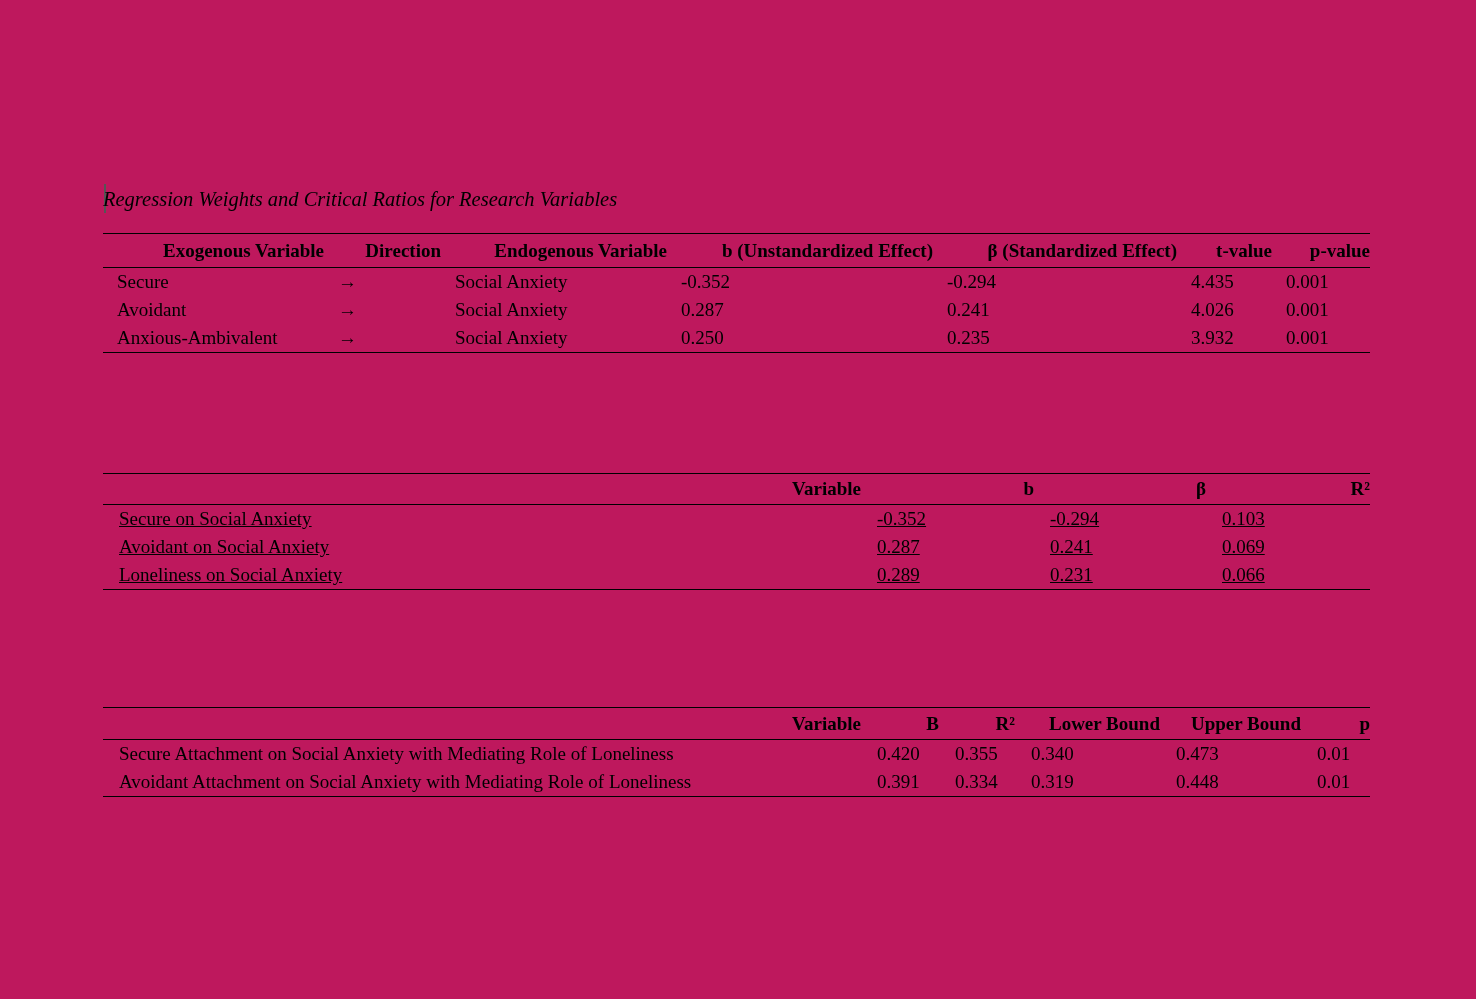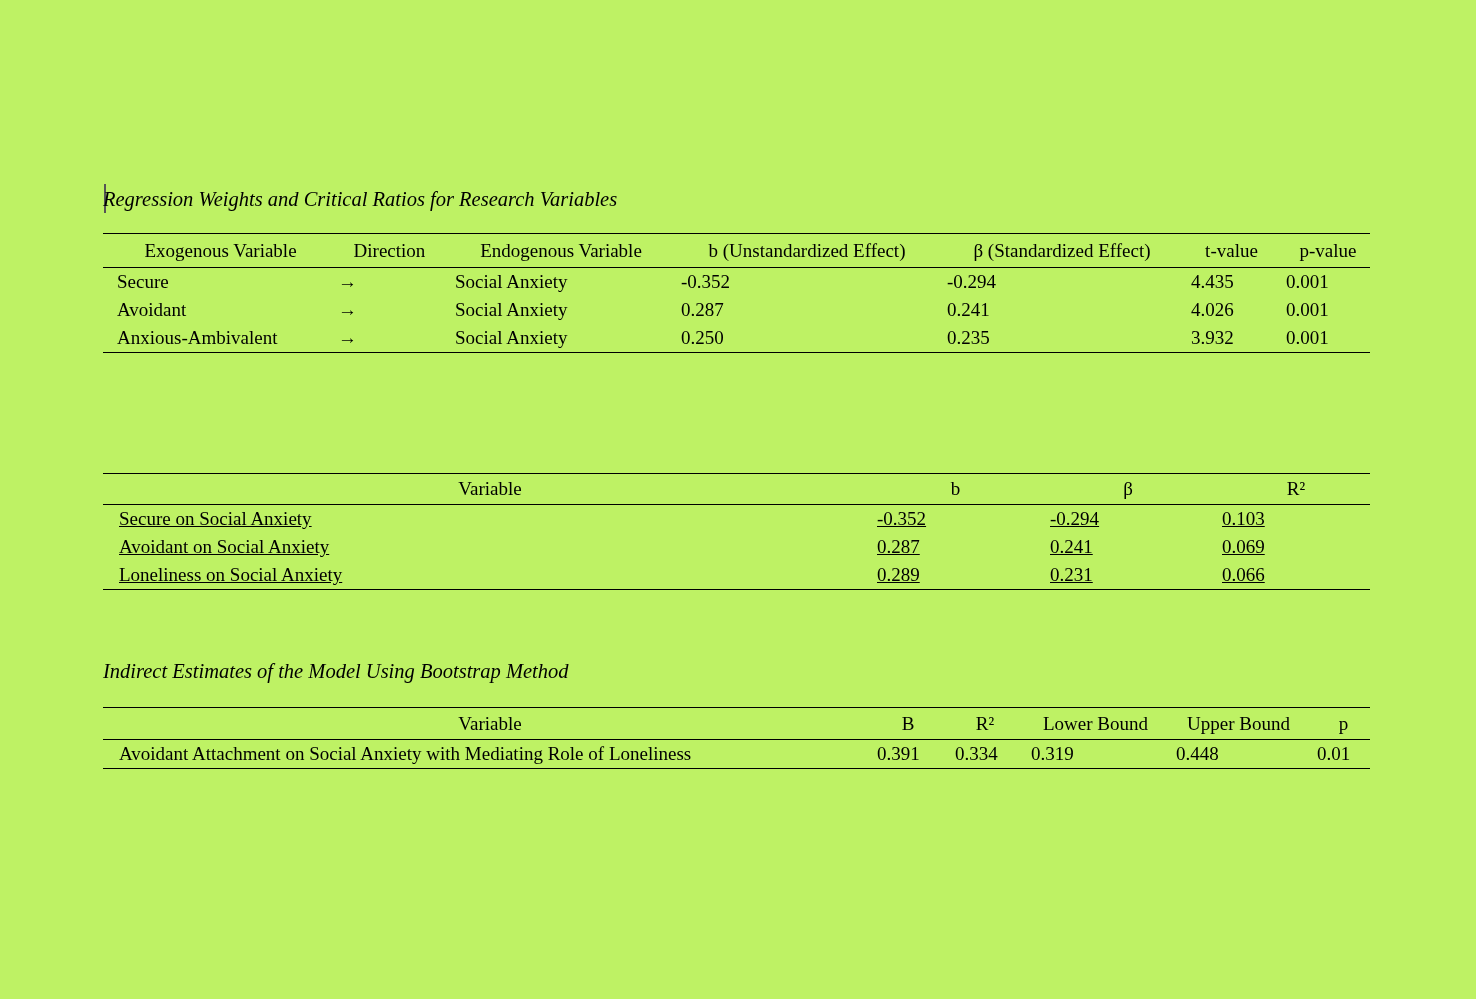--- a/index.html
+++ b/index.html
@@ -4,21 +4,21 @@
 <style>
   html, body {
     margin: 0;
     padding: 0;
     background: #ffffff;
   }
   .page {
     position: relative;
     width: 1476px;
     height: 999px;
-    background: #bef264;
+    background: #be185d;
     color: #000000;
     font-family: "Liberation Serif", "DejaVu Serif", serif;
     overflow: hidden;
   }
   .text-cursor {
     position: absolute;
     left: 104px;
     top: 184px;
     width: 1.5px;
     height: 29px;
@@ -47,22 +47,22 @@
     border-top: 1.6px solid #000000;
     border-bottom: 1.6px solid #000000;
     font-size: 19px;
   }
   #table-0 { top: 233px; }
   #table-1 { top: 473px; }
   #table-2 { top: 707px; }
 
   table.apa-table th {
     border-bottom: 1.6px solid #000000;
-    font-weight: normal;
-    text-align: center;
+    font-weight: bold;
+    text-align: right;
     vertical-align: middle;
     white-space: nowrap;
     overflow: visible;
     padding: 0;
   }
   table.apa-table td {
     vertical-align: middle;
     white-space: nowrap;
     overflow: visible;
     padding: 0;
@@ -166,21 +166,20 @@
         </tr>
         <tr>
           <td>Loneliness on Social Anxiety</td>
           <td>0.289</td>
           <td>0.231</td>
           <td>0.066</td>
         </tr>
       </tbody>
   </table>
 
-  <h2 class="table-title" id="title-2">Indirect Estimates of the Model Using Bootstrap Method</h2>
 
   <table class="apa-table" id="table-2">
     <colgroup>
       <col style="width:758px">
         <col style="width:78px">
         <col style="width:76px">
       <col style="width:145px">
         <col style="width:141px">
         <col style="width:69px">
     </colgroup>
@@ -189,20 +188,28 @@
           <th>Variable</th>
           <th>B</th>
           <th>R²</th>
           <th>Lower Bound</th>
           <th>Upper Bound</th>
           <th>p</th>
         </tr>
       </thead>
     <tbody>
         <tr>
+          <td>Secure Attachment on Social Anxiety with Mediating Role of Loneliness</td>
+          <td>0.420</td>
+          <td>0.355</td>
+          <td>0.340</td>
+          <td>0.473</td>
+          <td>0.01</td>
+        </tr>
+        <tr>
           <td>Avoidant Attachment on Social Anxiety with Mediating Role of Loneliness</td>
           <td>0.391</td>
           <td>0.334</td>
           <td>0.319</td>
           <td>0.448</td>
           <td>0.01</td>
         </tr>
       </tbody>
   </table>
 

